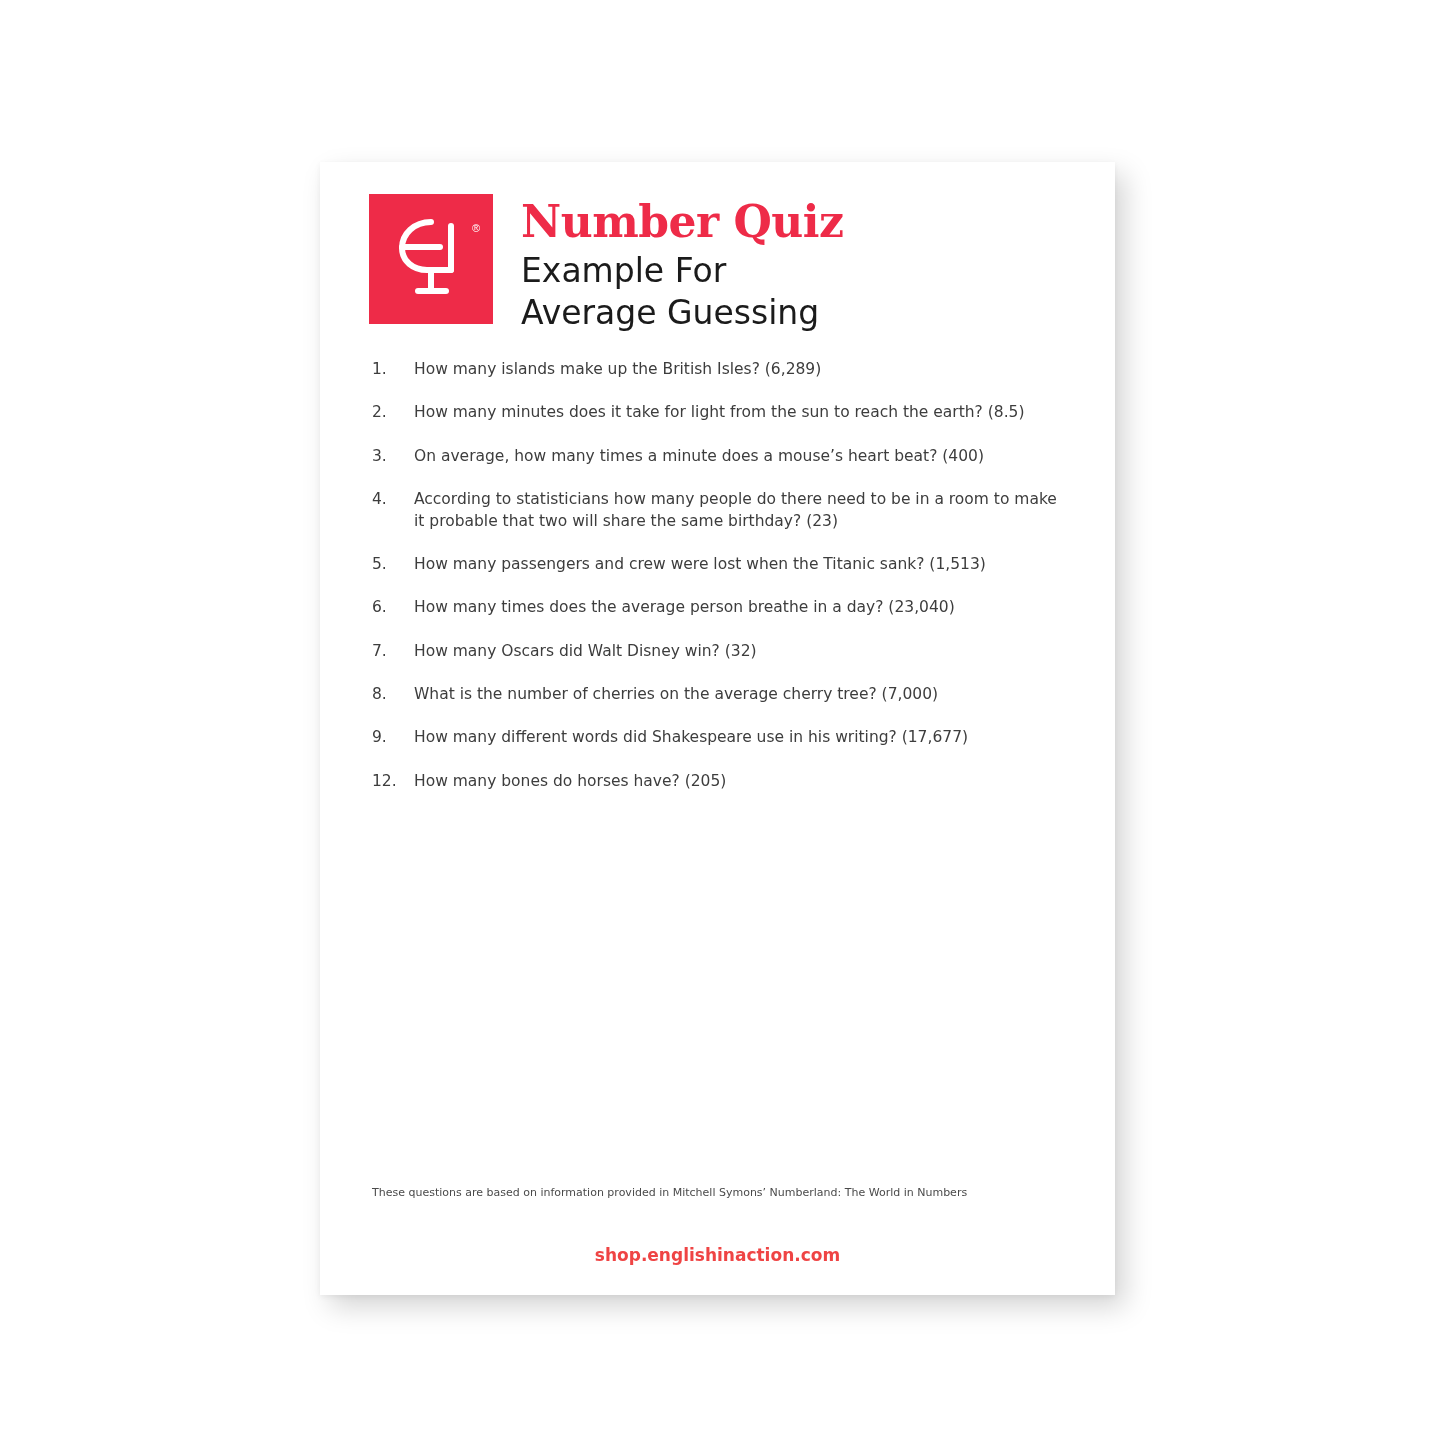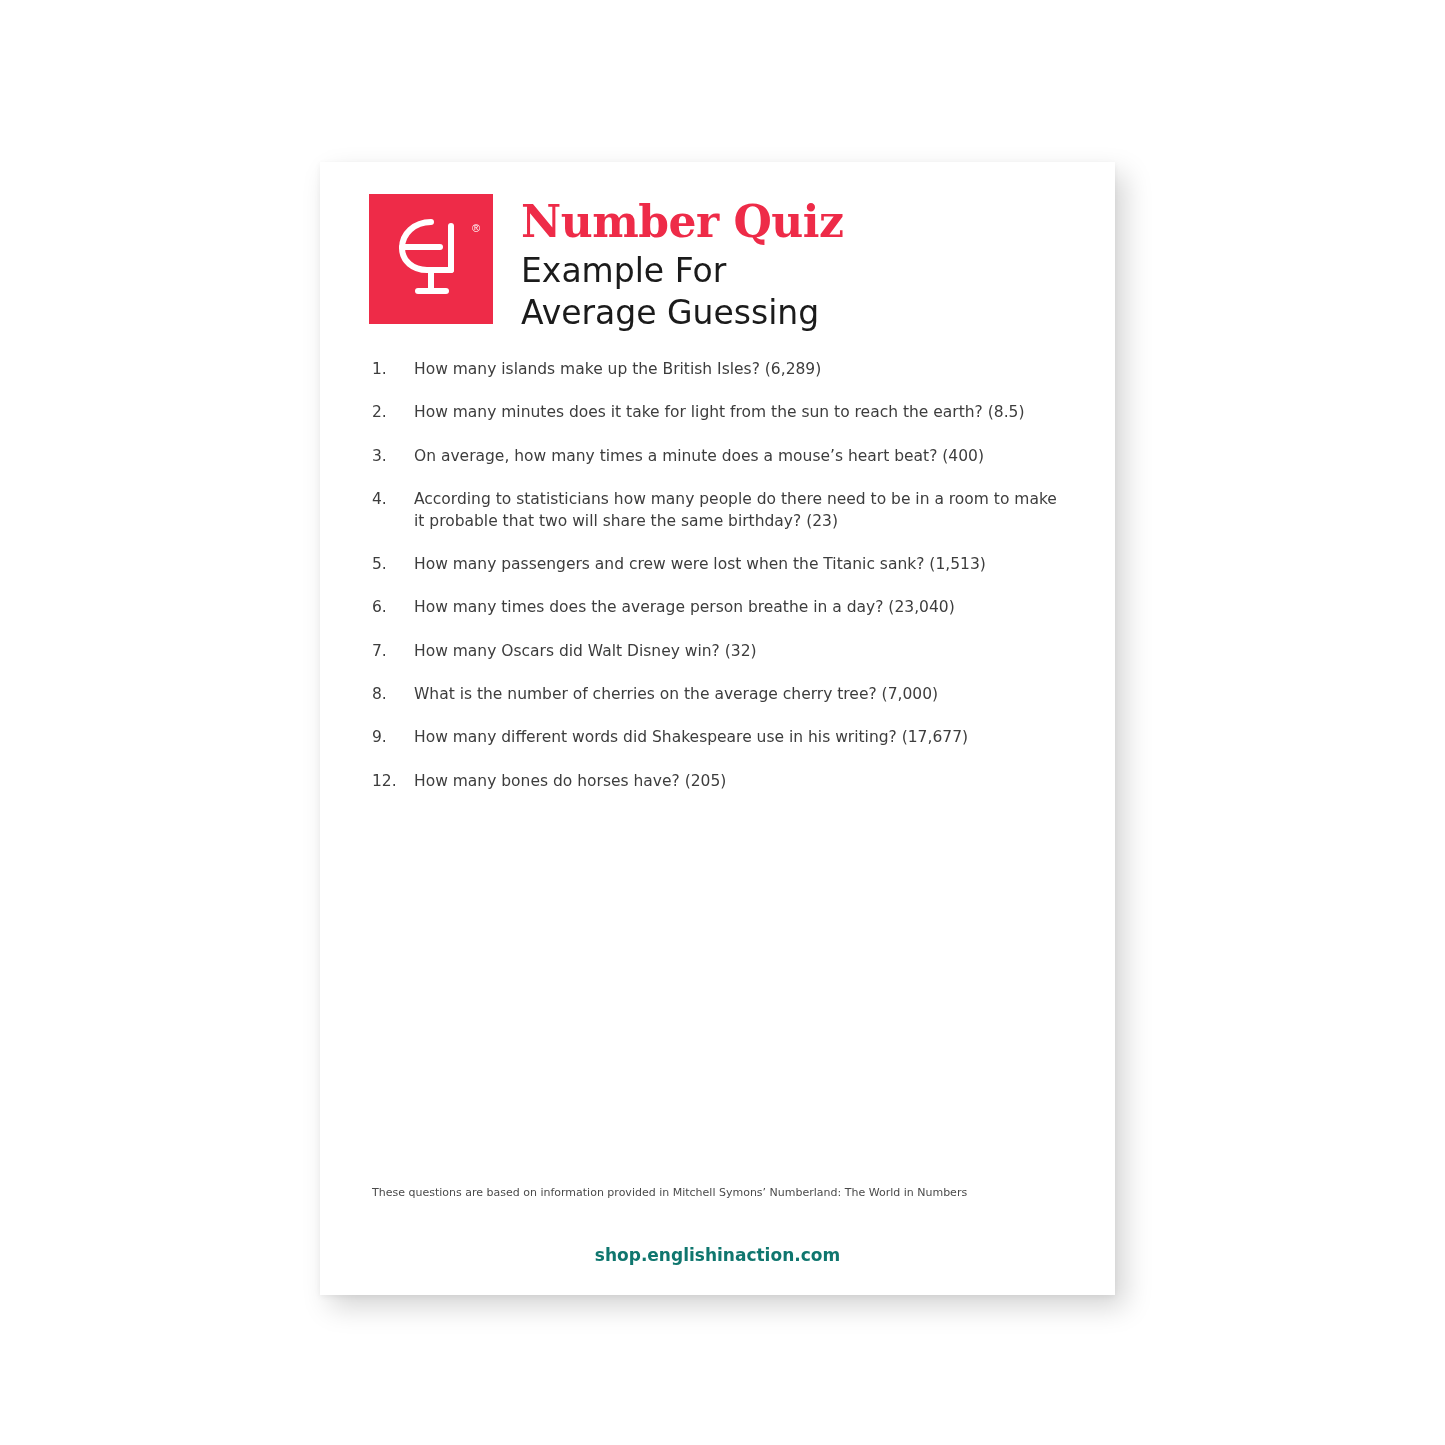--- a/index.html
+++ b/index.html
@@ -110,21 +110,21 @@
     font-size: 11px;
     line-height: 1.72;
     margin-top: 36px;
   }
   .footer {
     position: absolute;
     left: 0;
     right: 0;
     top: 1083px;
     text-align: center;
-    color: #0f766e;
+    color: #ef4444;
     font-family: "DejaVu Sans", sans-serif;
     font-size: 17px;
     font-weight: 600;
   }
 </style>
 </head>
 <body>
 
 <div class="stage">
   <div class="page">

